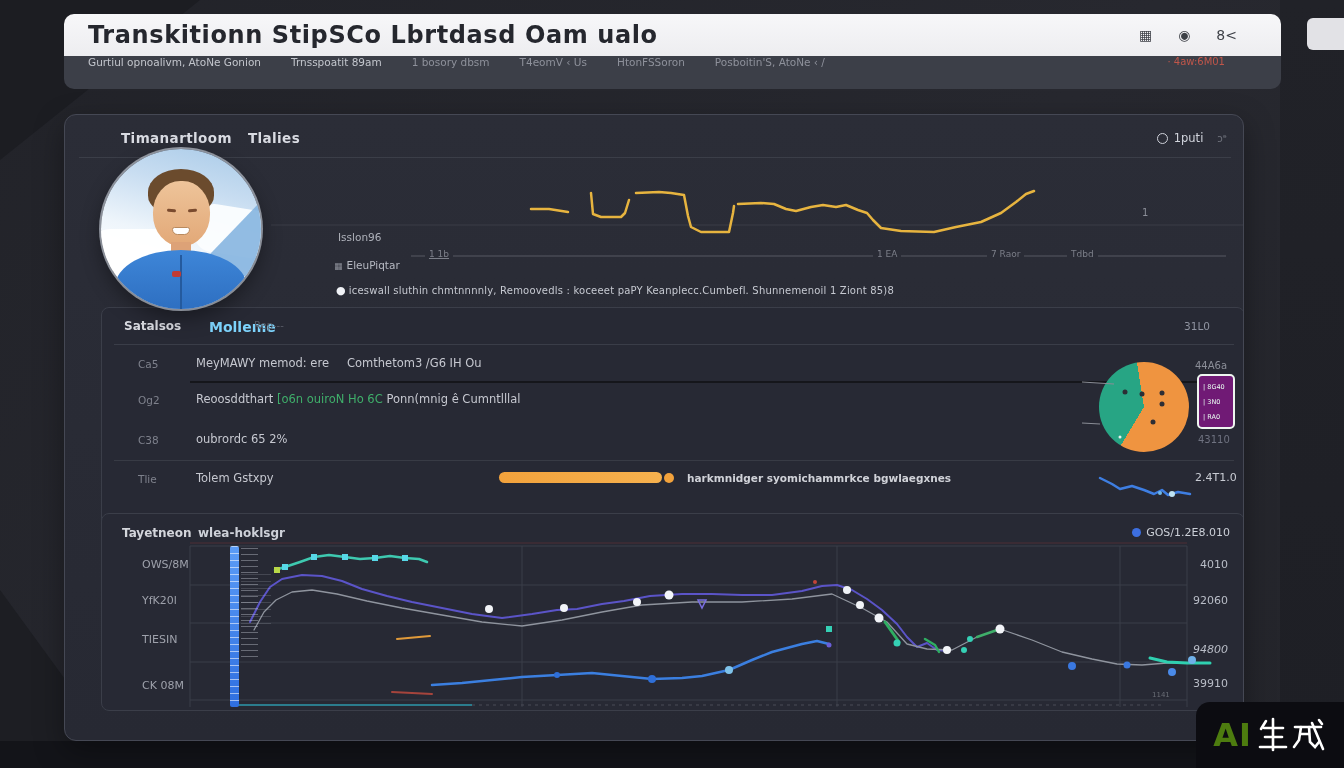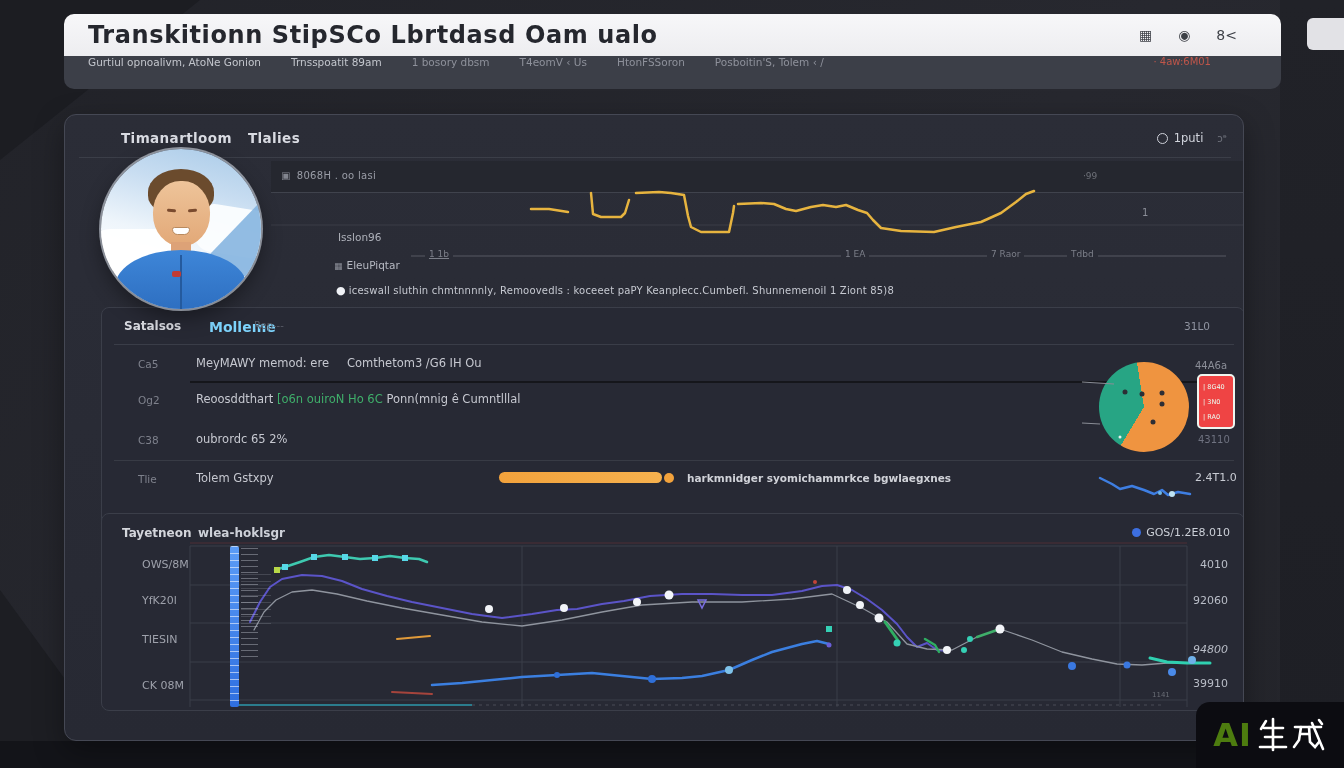--- a/index.html
+++ b/index.html
@@ -13,21 +13,21 @@
 
   .titlebar { position:absolute; left:64px; top:14px; width:1217px; height:42px; background:linear-gradient(180deg,#f7f7f9,#ededf0); border-radius:10px 10px 0 0; display:flex; align-items:center; }
   .tb-title { margin-left:24px; font-size:24px; font-weight:bold; letter-spacing:0.6px; color:#25272e; }
   .tb-icons { position:absolute; right:44px; display:flex; gap:26px; align-items:center; color:#2e3138; }
   .tb-icons span { font-size:14px; opacity:.92; }
 
   .navbar { position:absolute; left:64px; top:56px; width:1217px; height:33px; background:#3c3f48; border-radius:0 0 10px 10px; display:flex; font-size:10.5px; color:#c3c6cd; }
   .navbar .ni { margin-left:30px; white-space:nowrap; }
   .navbar .ni:first-child { margin-left:24px; }
   .navbar .dim { color:#8e919b; }
-  .nav-badge { position:absolute; right:70px; font-size:10px; color:#c0564a; }
+  .nav-badge { position:absolute; right:56px; font-size:10px; color:#c0564a; }
 
   .panel { position:absolute; left:64px; top:114px; width:1180px; height:627px; background:linear-gradient(180deg,#2b2d37,#272933); border:1px solid #454854; border-radius:12px; overflow:hidden; box-shadow:0 10px 30px rgba(0,0,0,.35); }
   .p-title { position:absolute; left:56px; top:15px; font-size:13.5px; font-weight:600; color:#d9dbe2; letter-spacing:.4px; }
   .p-title .w2 { margin-left:16px; }
   .p-pub { position:absolute; right:16px; top:16px; display:flex; align-items:center; color:#d2d5dd; font-size:11.5px; }
   .p-pub .circ { width:11px; height:11px; border:1.5px solid #cfd2da; border-radius:50%; margin-right:6px; }
   .p-pub .extra { margin-left:14px; color:#6e717b; font-size:10px; }
   .p-sep { position:absolute; left:14px; top:42px; width:1152px; height:1px; background:#3b3e48; }
 
   .avatar { position:absolute; left:36px; top:34px; width:160px; height:160px; border-radius:50%; overflow:hidden; background:linear-gradient(195deg,#a8cae8 0%,#c8ddf1 28%,#eef5fb 55%,#ffffff 78%); box-shadow:0 0 0 2px rgba(225,233,244,.55), 0 8px 20px rgba(0,0,0,.4); }
@@ -68,21 +68,21 @@
   .t-hv { position:absolute; right:34px; top:12px; font-size:10.5px; color:#8f93a0; }
   .t-sep1 { position:absolute; left:12px; top:36px; width:1120px; height:1px; background:#3a3d48; }
   .t-darkline { position:absolute; left:88px; top:73px; width:1044px; height:2px; background:#15161b; }
   .t-sep2 { position:absolute; left:12px; top:152px; width:1120px; height:1px; background:#383b45; }
   .t-rowlab { position:absolute; left:36px; font-size:10.5px; color:#7e818c; }
   .t-rowtext { position:absolute; left:94px; font-size:11.5px; color:#c6c8d0; }
   .t-rowtext .g { color:#3fae6a; }
   .t-rowtext .gap { display:inline-block; width:18px; }
   .t-rv { position:absolute; left:1093px; top:52px; font-size:10px; color:#8b8e98; }
   .pie { position:absolute; left:997px; top:54px; width:90px; height:90px; border-radius:50%; }
-  .legend { position:absolute; left:1095px; top:66px; width:38px; height:55px; background:#ef4444; border:2px solid #eef6f0; border-radius:5px; padding:4px 0 0 4px; }
+  .legend { position:absolute; left:1095px; top:66px; width:38px; height:55px; background:#701a75; border:2px solid #eef6f0; border-radius:5px; padding:4px 0 0 4px; }
   .legend div { font-size:6.5px; color:#eafff3; line-height:15px; white-space:nowrap; }
   .leg-foot { position:absolute; left:1096px; top:126px; font-size:10px; color:#6f7280; }
   .spark-val { position:absolute; left:1093px; top:163px; font-size:11px; color:#c9ccd4; }
   .prog { position:absolute; left:397px; top:164px; width:163px; height:11px; border-radius:6px; background:linear-gradient(90deg,#f2a23c,#f6b14e); }
   .prog-dot { position:absolute; left:562px; top:165px; width:10px; height:10px; border-radius:50%; background:#f2a23c; }
   .prog-note { position:absolute; left:585px; top:164px; font-size:10.5px; font-weight:600; color:#d0d2d8; }
 
   .b-h1 { position:absolute; left:20px; top:12px; font-size:12px; font-weight:600; color:#d4d6dc; }
   .b-h2 { position:absolute; left:96px; top:12px; font-size:12px; font-weight:600; color:#cdd0d8; }
   .b-hr { position:absolute; right:14px; top:12px; font-size:11px; color:#ccd0d8; display:flex; align-items:center; }
@@ -125,53 +125,49 @@
       <span>8&lt;</span>
     </div>
   </header>
 
   <nav class="navbar">
     <span class="ni">Gurtiul opnoalivm, AtoNe Gonion</span>
     <span class="ni">Trnsspoatit 89am</span>
     <span class="ni dim">1 bosory dbsm</span>
     <span class="ni dim">T4eomV ‹ Us</span>
     <span class="ni dim">HtonFSSoron</span>
-    <span class="ni dim">Posboitin'S, Tolem ‹ /</span>
+    <span class="ni dim">Posboitin'S, AtoNe ‹ /</span>
     <span class="nav-badge">· 4aw:6M01</span>
   </nav>
 
   <section class="panel">
     <div class="p-title">
       <span>Timanartloom</span><span class="w2">Tlalies</span>
     </div>
     <div class="p-pub">
       <span class="circ"></span>
       <span>1puti</span>
       <span class="extra">ɔᵊ</span>
     </div>
     <div class="p-sep"></div>
 
-    <div class="meta-strip">
-      <div class="meta-left"><span class="bx">▣</span><span>8068H . oo lasi</span></div>
-      <div class="meta-right">·99</div>
-    </div>
 
     <svg class="topchart" width="972" height="150" viewBox="0 0 972 150">
       <line x1="0" y1="64" x2="972" y2="64" stroke="#3a3d46" stroke-width="1"></line>
       <line x1="140" y1="95" x2="955" y2="95" stroke="#565963" stroke-width="1"></line>
       <polyline fill="none" stroke-linecap="round" stroke-linejoin="round" points="260,48 278,48 297,51" stroke="#e7b43f" stroke-width="2.5"></polyline>
       <polyline fill="none" stroke-linecap="round" stroke-linejoin="round" points="320,32 322,53 330,56 350,56 354,52 358,39" stroke="#e7b43f" stroke-width="2.5"></polyline>
       <polyline fill="none" stroke-linecap="round" stroke-linejoin="round" points="365,32 388,31 400,32 413,34 417,55 420,66 430,71 458,71 462,52 463,45" stroke="#e7b43f" stroke-width="2.5"></polyline>
       <polyline fill="none" stroke-linecap="round" stroke-linejoin="round" points="467,43 490,42 503,43 515,48 525,50 540,46 552,44 565,46 575,44 587,49 596,52 602,59 610,67 630,70 663,71 685,66 710,61 730,52 745,41 755,33 763,30" stroke="#e7b43f" stroke-width="2.5"></polyline>
     </svg>
 
     <div class="lab1">Isslon96</div>
     <div class="lab2"><span class="bx">▦</span><span>EleuPiqtar</span></div>
     <div class="tick" style="left:360px;text-decoration:underline;">1 1b</div>
-    <div class="tick" style="left:776px;">1 EA</div>
+    <div class="tick" style="left:808px;">1 EA</div>
     <div class="tick" style="left:922px;">7 Raor</div>
     <div class="tick" style="left:1002px;">Tdbd</div>
     <div class="one-mark">1</div>
     <div class="note-line"><span class="bullet">●</span><span>iceswall sluthin chmtnnnnly, Remoovedls : koceeet paPY Keanplecc.Cumbefl. Shunnemenoil 1 Ziont 85)8</span></div>
 
     <div class="card tcard">
       <div class="t-h1">Satalsos</div>
       <div class="t-h2">Molleme</div>
       <div class="t-h2f">Rep---</div>
       <div class="t-hv">31L0</div>

